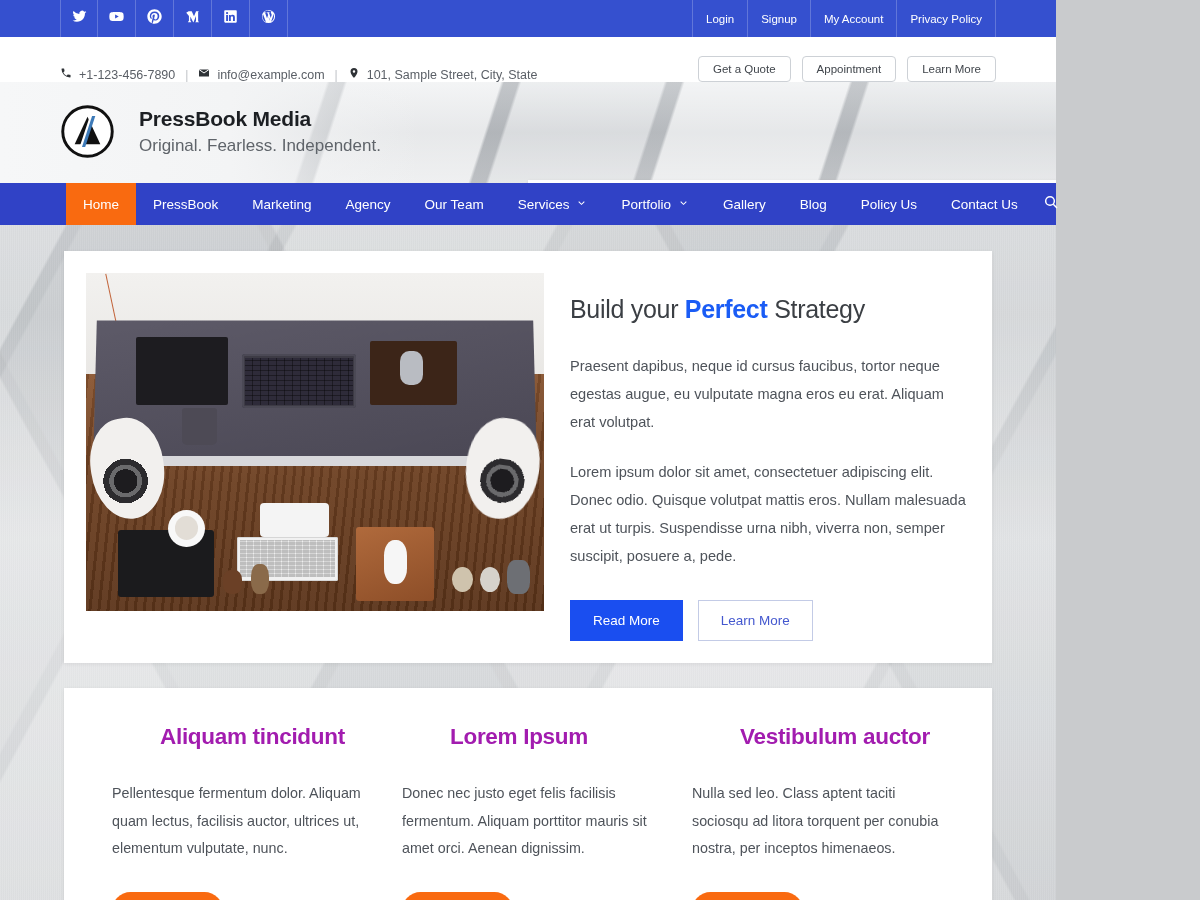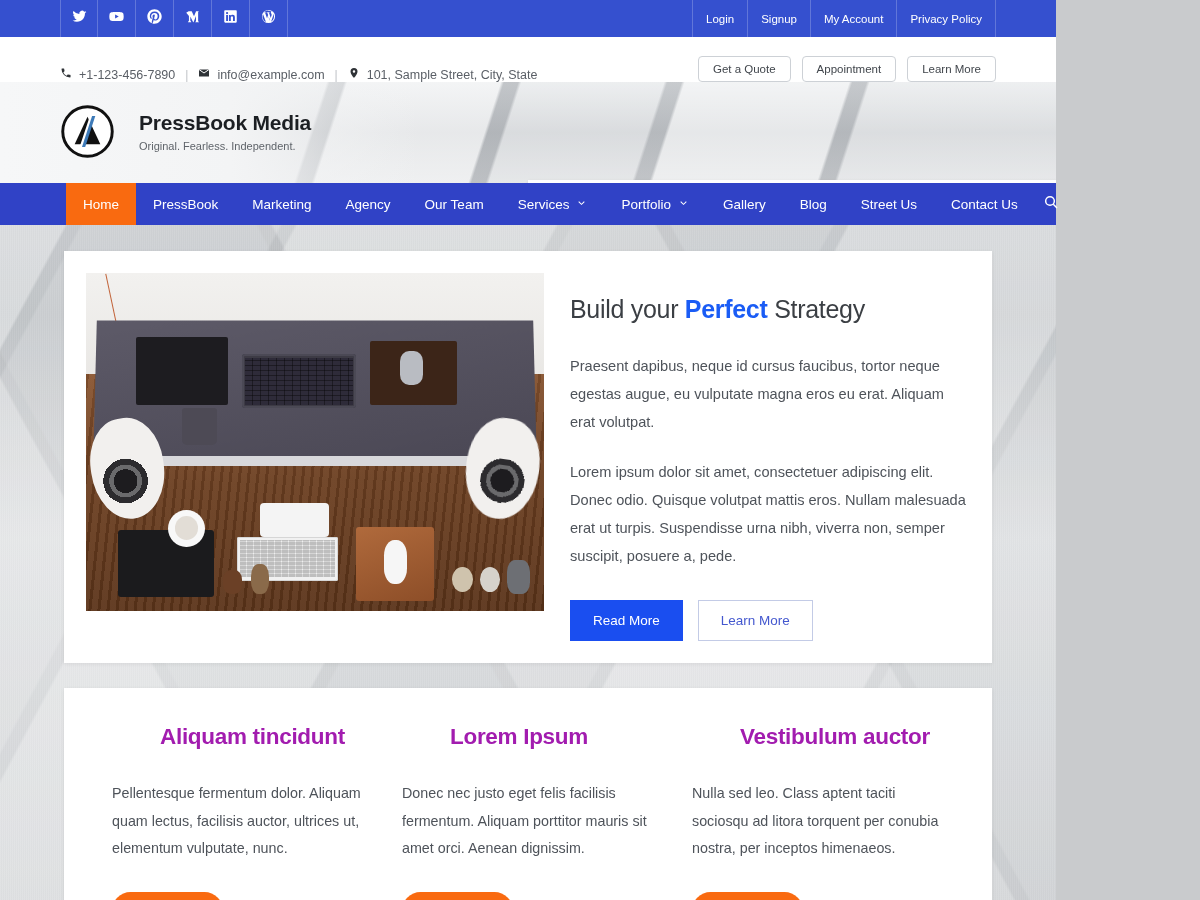--- a/index.html
+++ b/index.html
@@ -85,21 +85,21 @@
   }
   .brand {
     position: absolute; left: 60px; top: 22px;
     display: flex; align-items: center; gap: 24px;
   }
   .logo-mark { width: 55px; height: 55px; }
   .brand-text .brand-name {
     font-size: 21px; font-weight: bold; color: #1c1f23; letter-spacing: -.2px;
   }
   .brand-text .brand-tag {
-    font-size: 11px; color: #5f646a; margin-top: 5px;
+    font-size: 17px; color: #5f646a; margin-top: 5px;
   }
   .promo {
     position: absolute; left: 528px; top: 98px;
     width: 597px; height: 75px;
     background: #fff;
     display: flex; align-items: center; padding: 0 18px; gap: 22px;
     box-shadow: 0 1px 3px rgba(0,0,0,.10);
   }
 
   
@@ -366,21 +366,21 @@
           </svg>
       </span>
     </div>
     <div class="nav-item">
       <span>Gallery</span>
     </div>
     <div class="nav-item">
       <span>Blog</span>
     </div>
     <div class="nav-item">
-      <span>Street Us</span>
+      <span>Policy Us</span>
     </div>
     <div class="nav-item">
       <span>Contact Us</span>
     </div>
     <div class="nav-spacer"></div>
     <div class="nav-search">
       <span>
         <svg viewBox="0 0 24 24">
             <circle cx="10.5" cy="10.5" r="6.5"></circle>
             <line x1="15.5" y1="15.5" x2="21" y2="21"></line>

